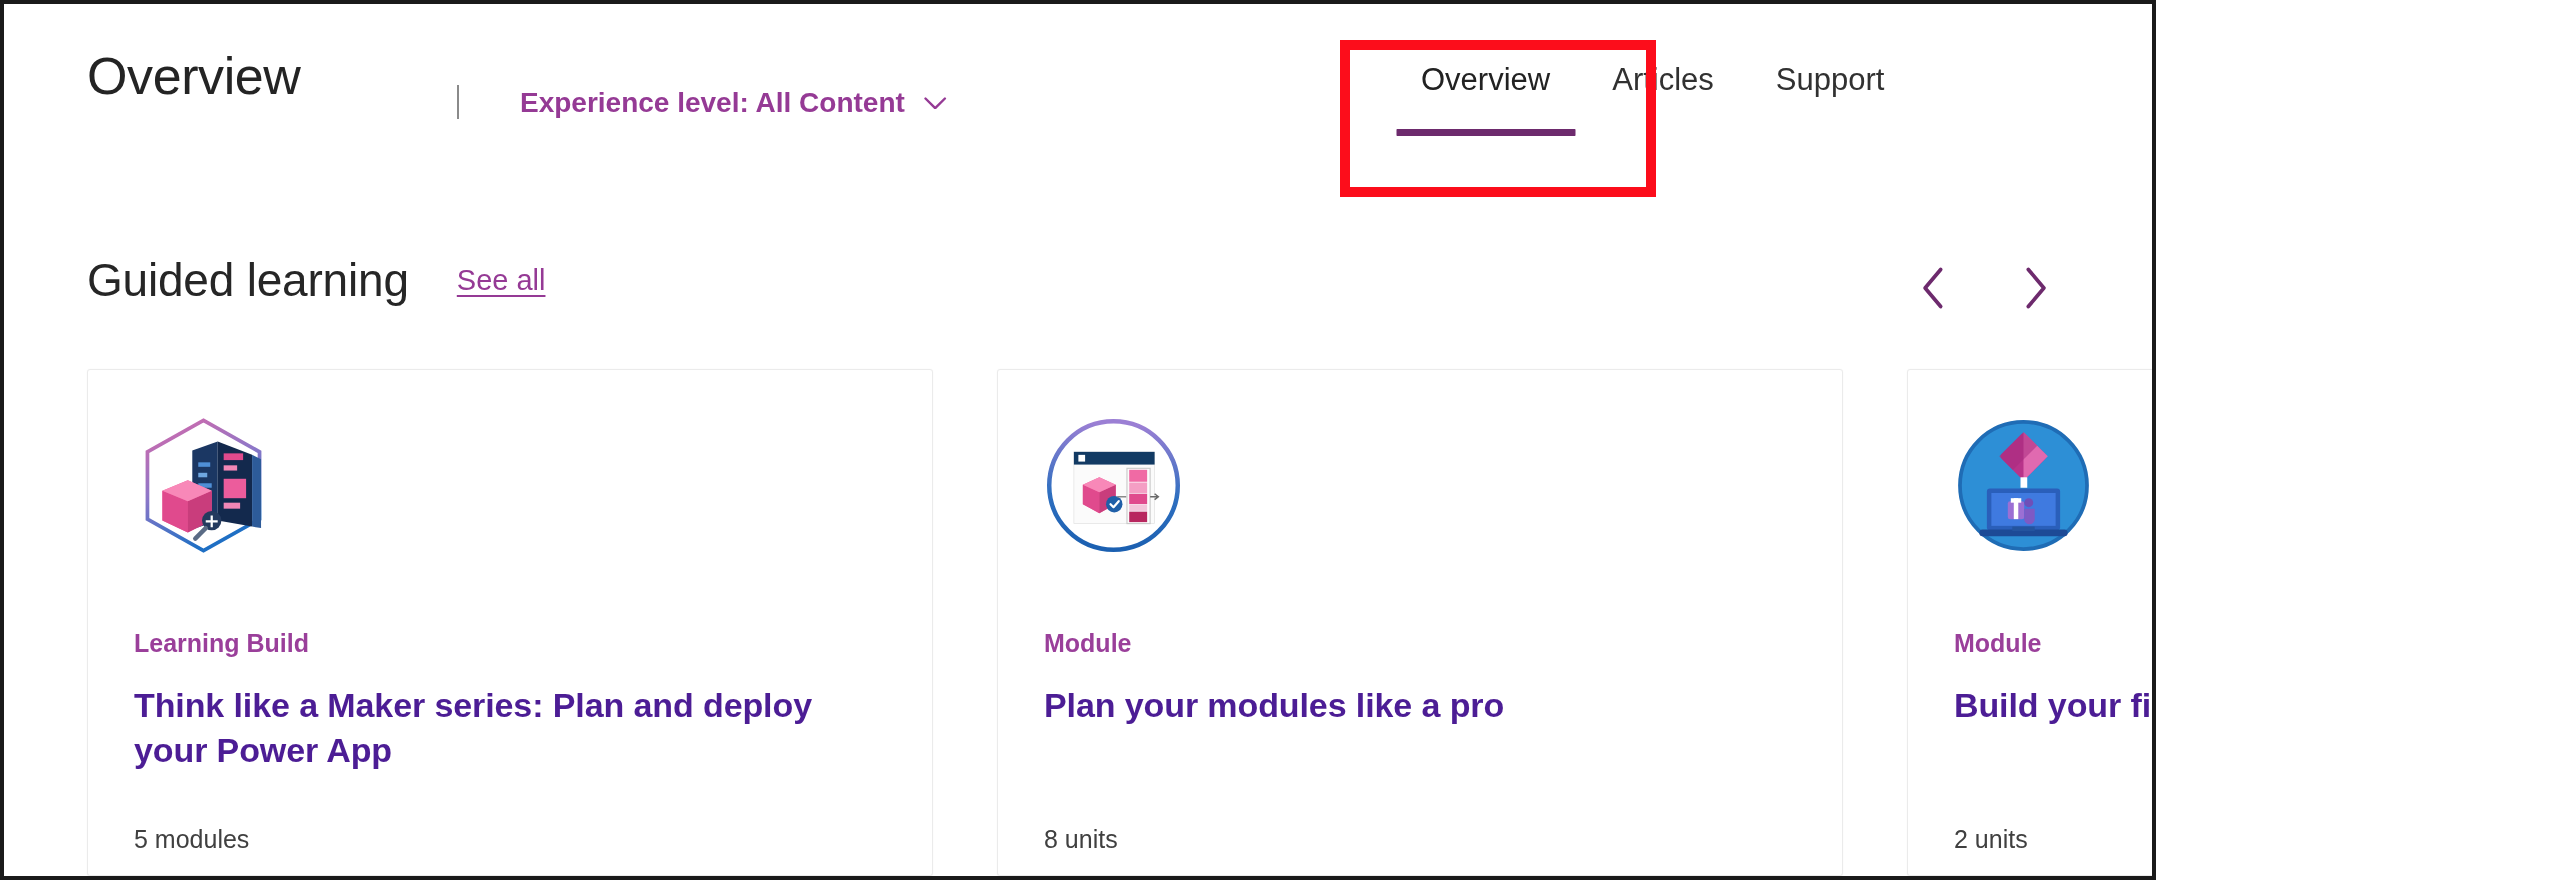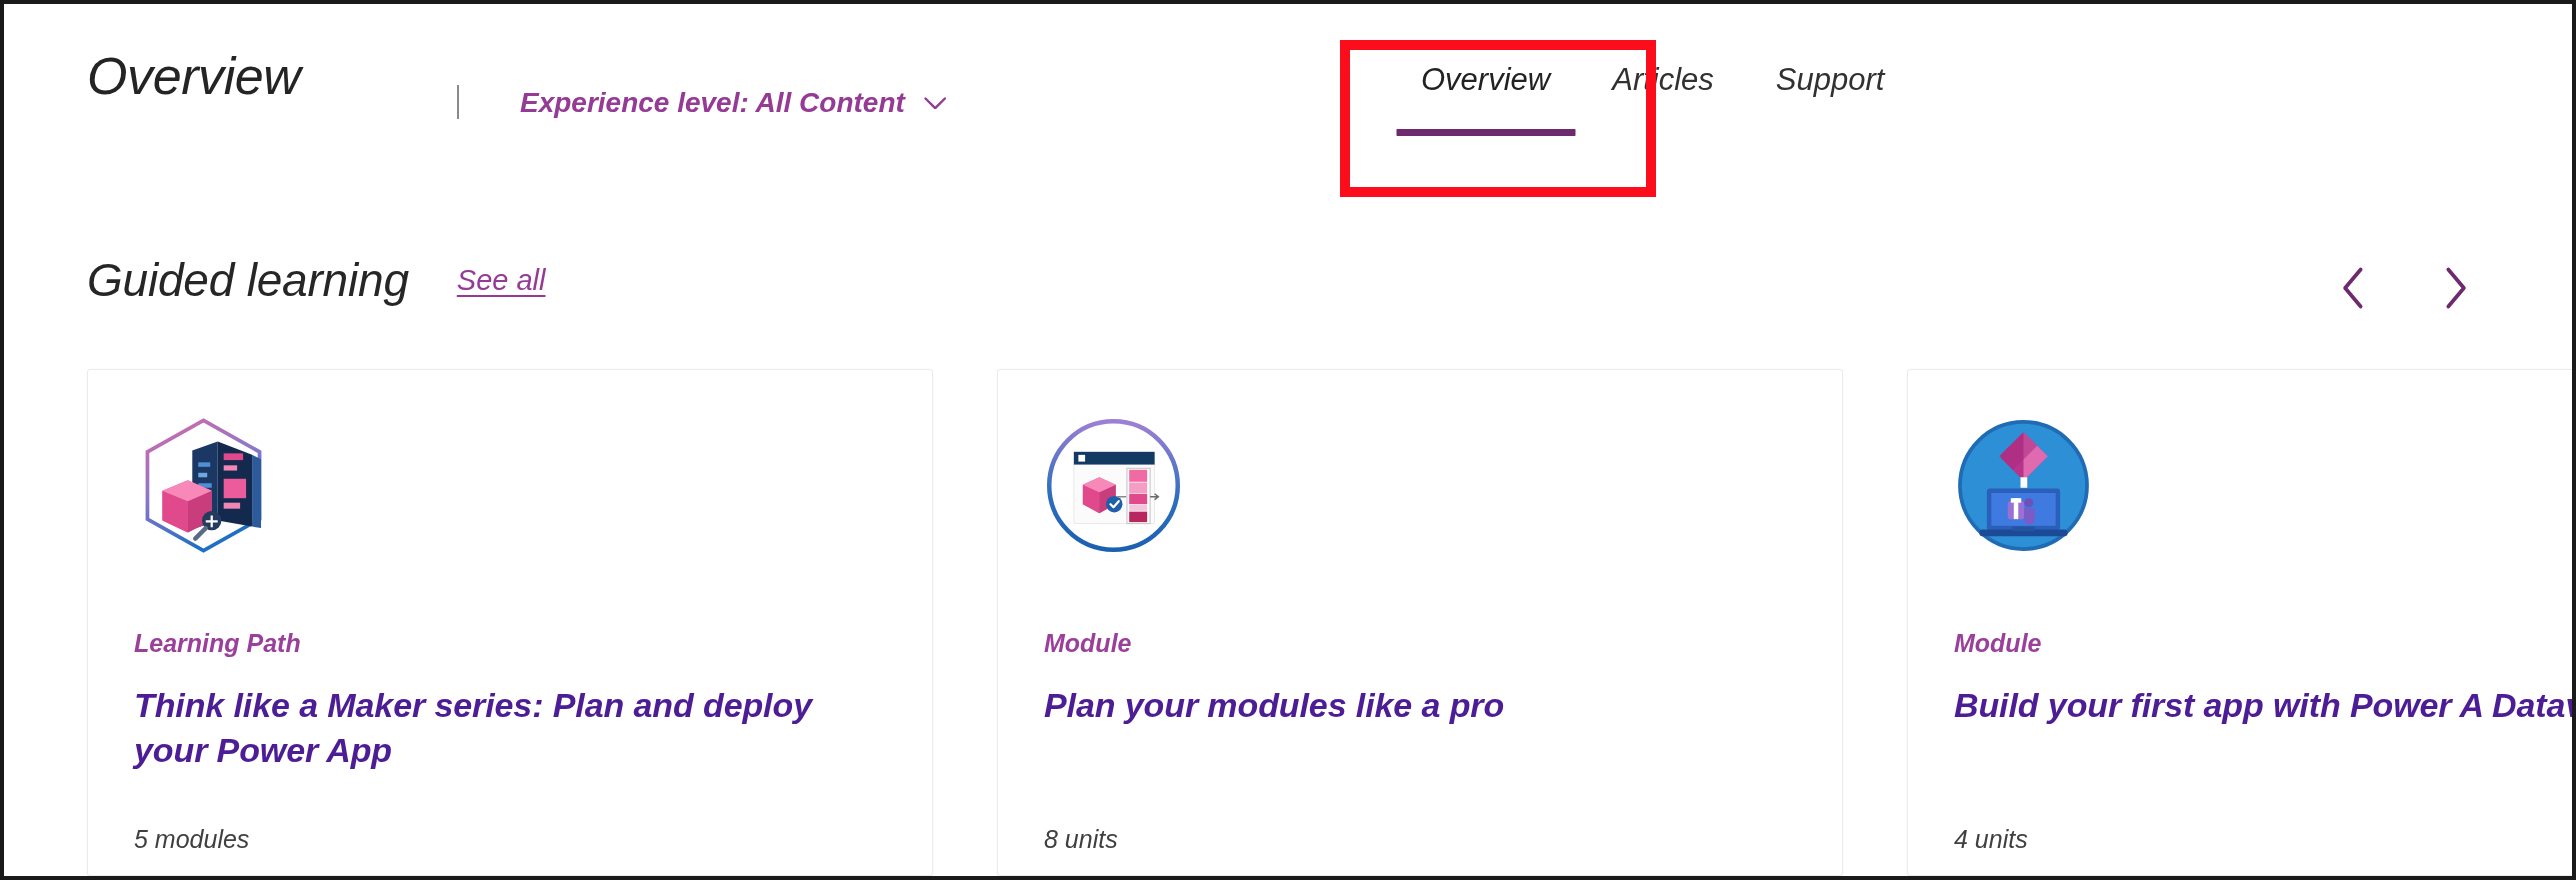--- a/index.html
+++ b/index.html
@@ -7,26 +7,25 @@
   html, body {
     width: 2576px;
     height: 880px;
     overflow: hidden;
     background: #ffffff;
     font-family: "Liberation Sans", sans-serif;
   }
 
   #screen {
     position: relative;
-    width: 2576px;
+    width: 2156px;
     height: 880px;
     background: #ffffff;
     border: 4.5px solid #1a1a1a;
     overflow: hidden;
-    font-style: italic;
   }
 
   
   .header {
     position: absolute;
     left: 0; top: 0;
     width: 2567px;
     height: 194px;
   }
 
@@ -318,21 +317,21 @@
           <path d="M38 100 L72 86 L104 100 L104 140 L72 156 L38 140 Z" fill="#f0609f"></path>
           <path d="M38 100 L72 114 L72 156 L38 140 Z" fill="#e04a8d"></path>
           <path d="M72 114 L104 100 L104 140 L72 156 Z" fill="#c93d7c"></path>
           <path d="M38 100 L72 86 L104 100 L72 114 Z" fill="#f888b8"></path>
 
           <circle cx="104" cy="140" r="13" fill="#243a5e"></circle>
           <path d="M96 141 h16 M104 133 v16" stroke="#ffffff" stroke-width="3"></path>
           <path d="M96 150 L82 164" stroke="#5a6b85" stroke-width="6" stroke-linecap="round"></path>
         </svg>
       </div>
-      <div class="card-kicker">Learning Path</div>
+      <div class="card-kicker">Learning Build</div>
       <div class="card-title">Think like a Maker series: Plan and deploy your Power App</div>
       <div class="card-meta">5 modules</div>
     </div>
 
     <div class="card">
       <div class="card-icon-wrap">
         <svg width="139" height="139" viewBox="0 0 186 186" aria-hidden="true">
           <defs>
             <linearGradient id="ringgrad2" x1="0.15" y1="0" x2="0.1" y2="1">
               <stop offset="0" stop-color="#9b7fd4"></stop>
@@ -389,18 +388,18 @@
             <rect x="0" y="4" width="22" height="24" rx="3" fill="#9b6fd4"></rect>
             <rect x="4" y="0" width="14" height="6" fill="#ffffff"></rect>
             <rect x="8" y="0" width="6" height="28" fill="#ffffff"></rect>
             <circle cx="28" cy="6" r="6" fill="#6f4fb8"></circle>
             <path d="M22 14 h14 v14 a7 7 0 0 1 -14 0 z" fill="#7e5ac4"></path>
           </g>
         </svg>
       </div>
       <div class="card-kicker">Module</div>
       <div class="card-title">Build your first app with Power A Dataverse for Teams</div>
-      <div class="card-meta">4 units</div>
+      <div class="card-meta">2 units</div>
     </div>
 
   </div>
 </div>
 
 
 </body></html>

